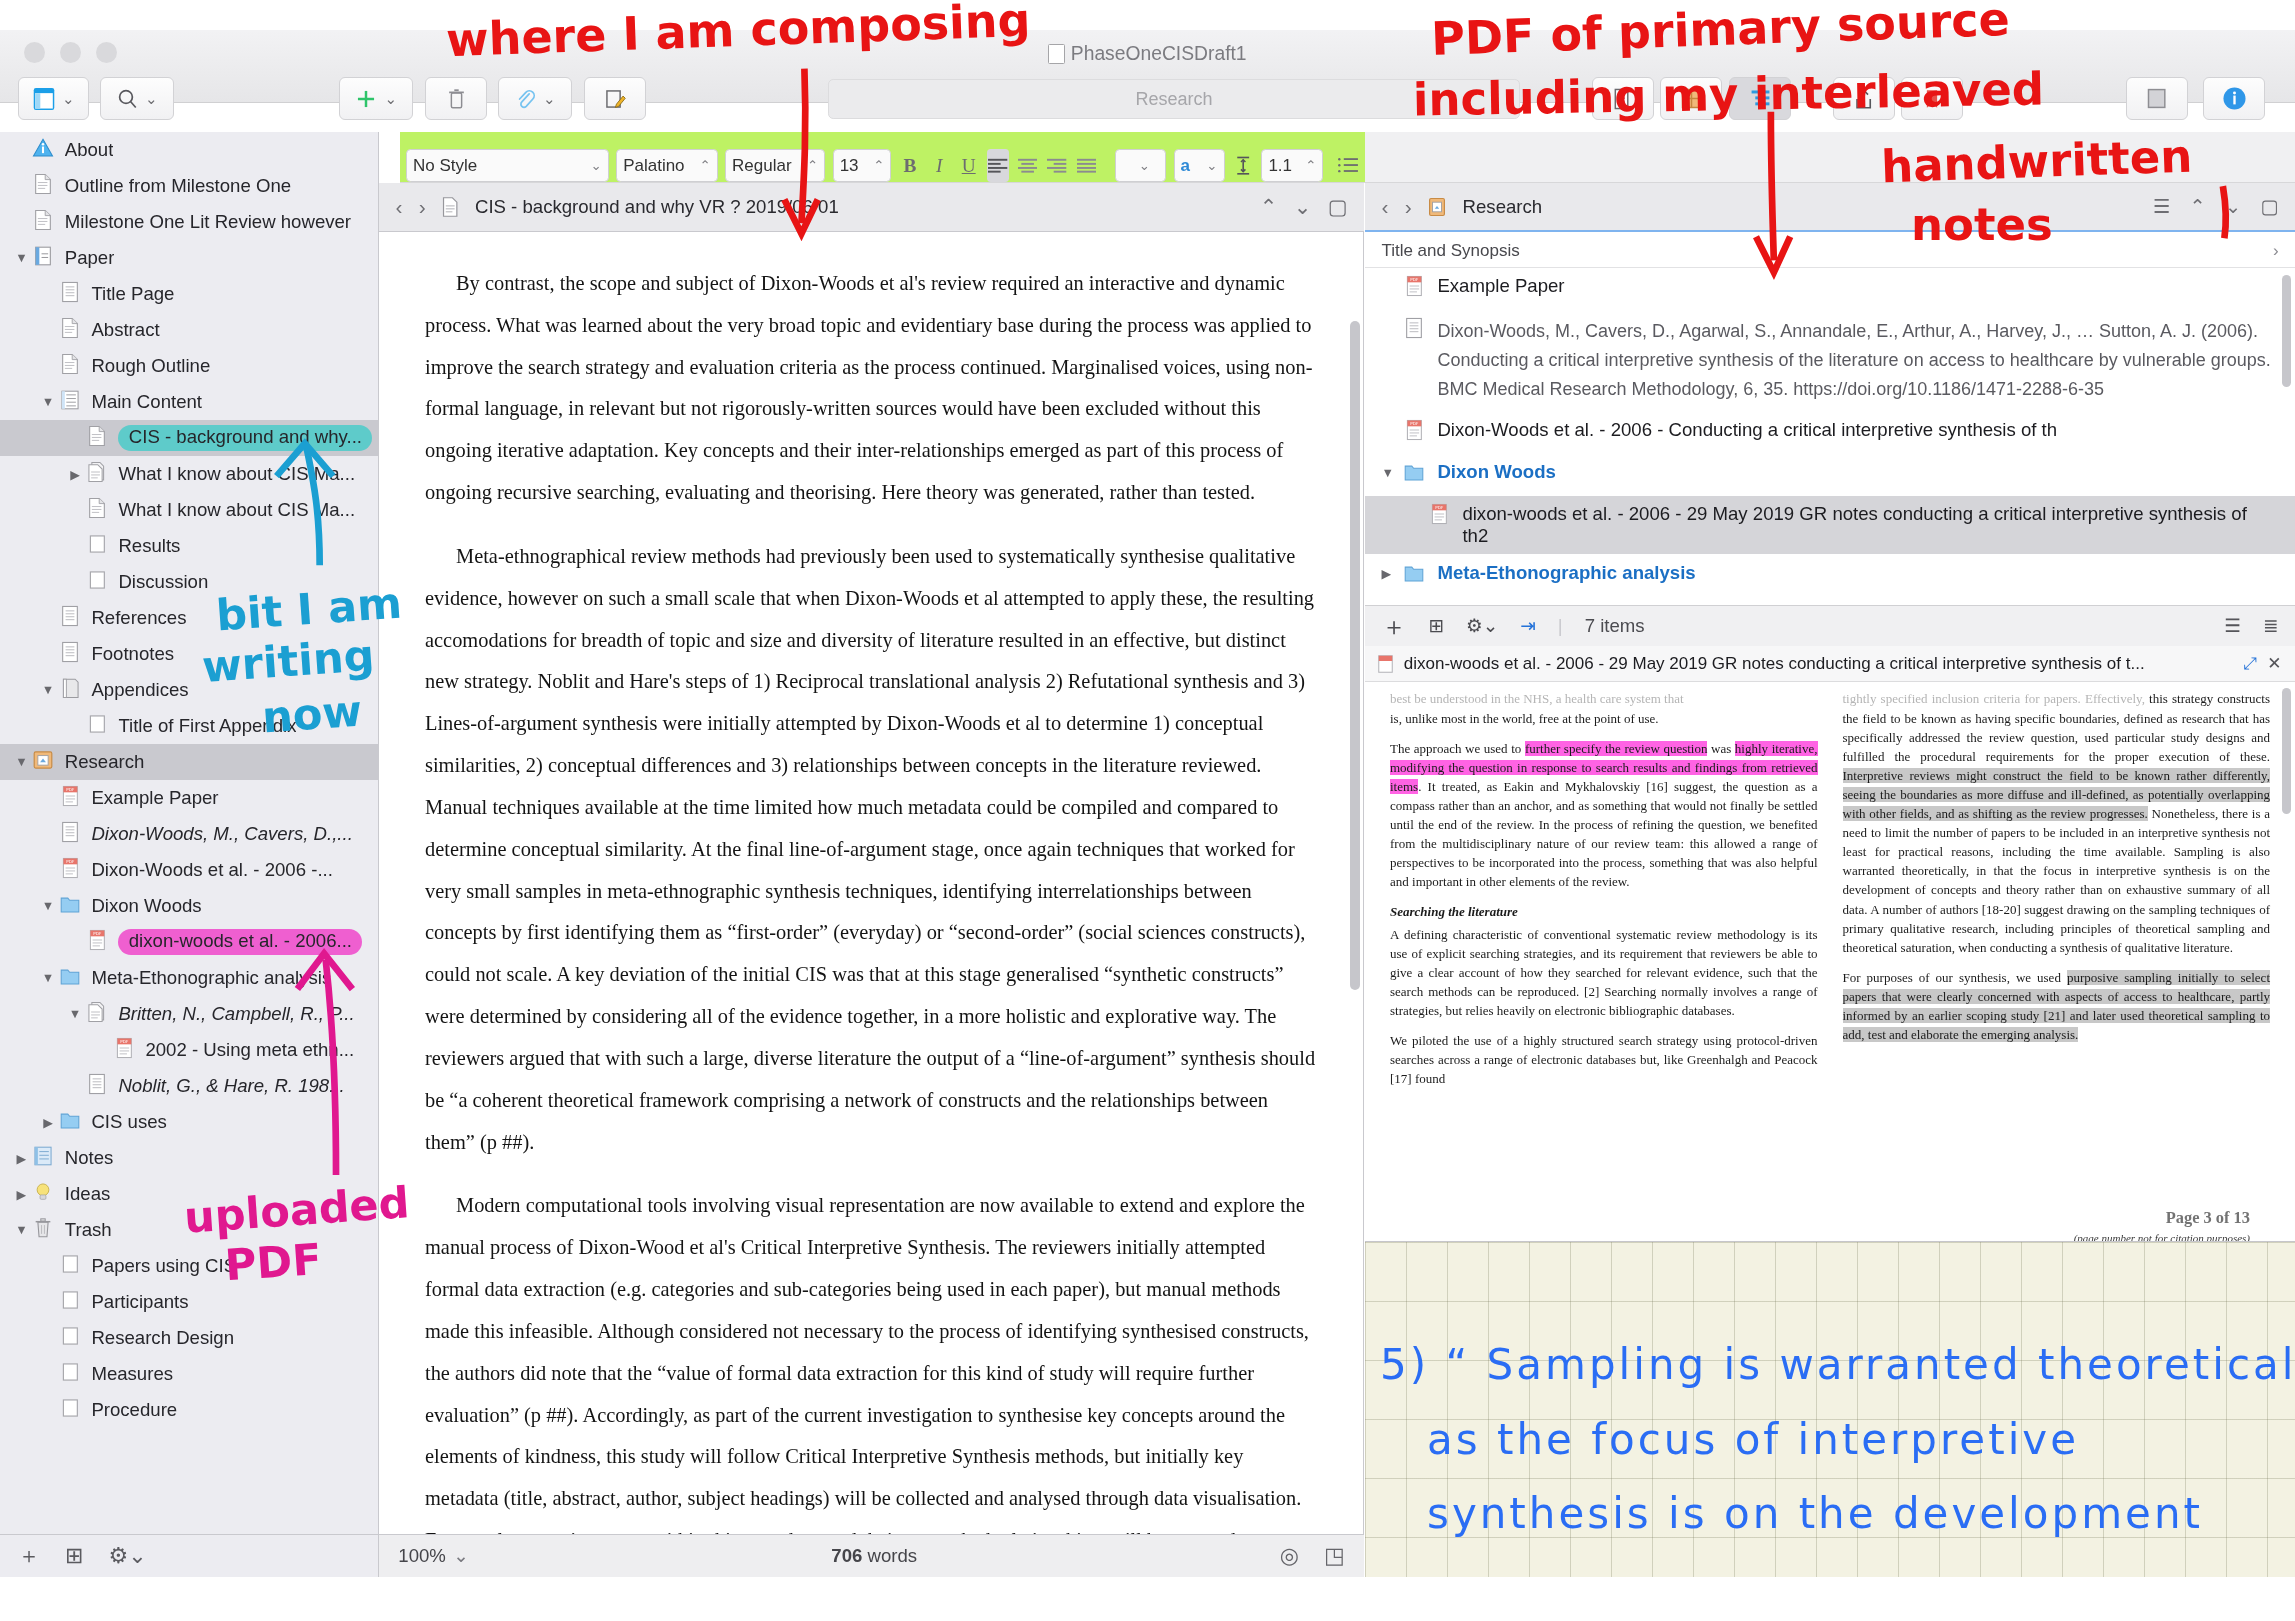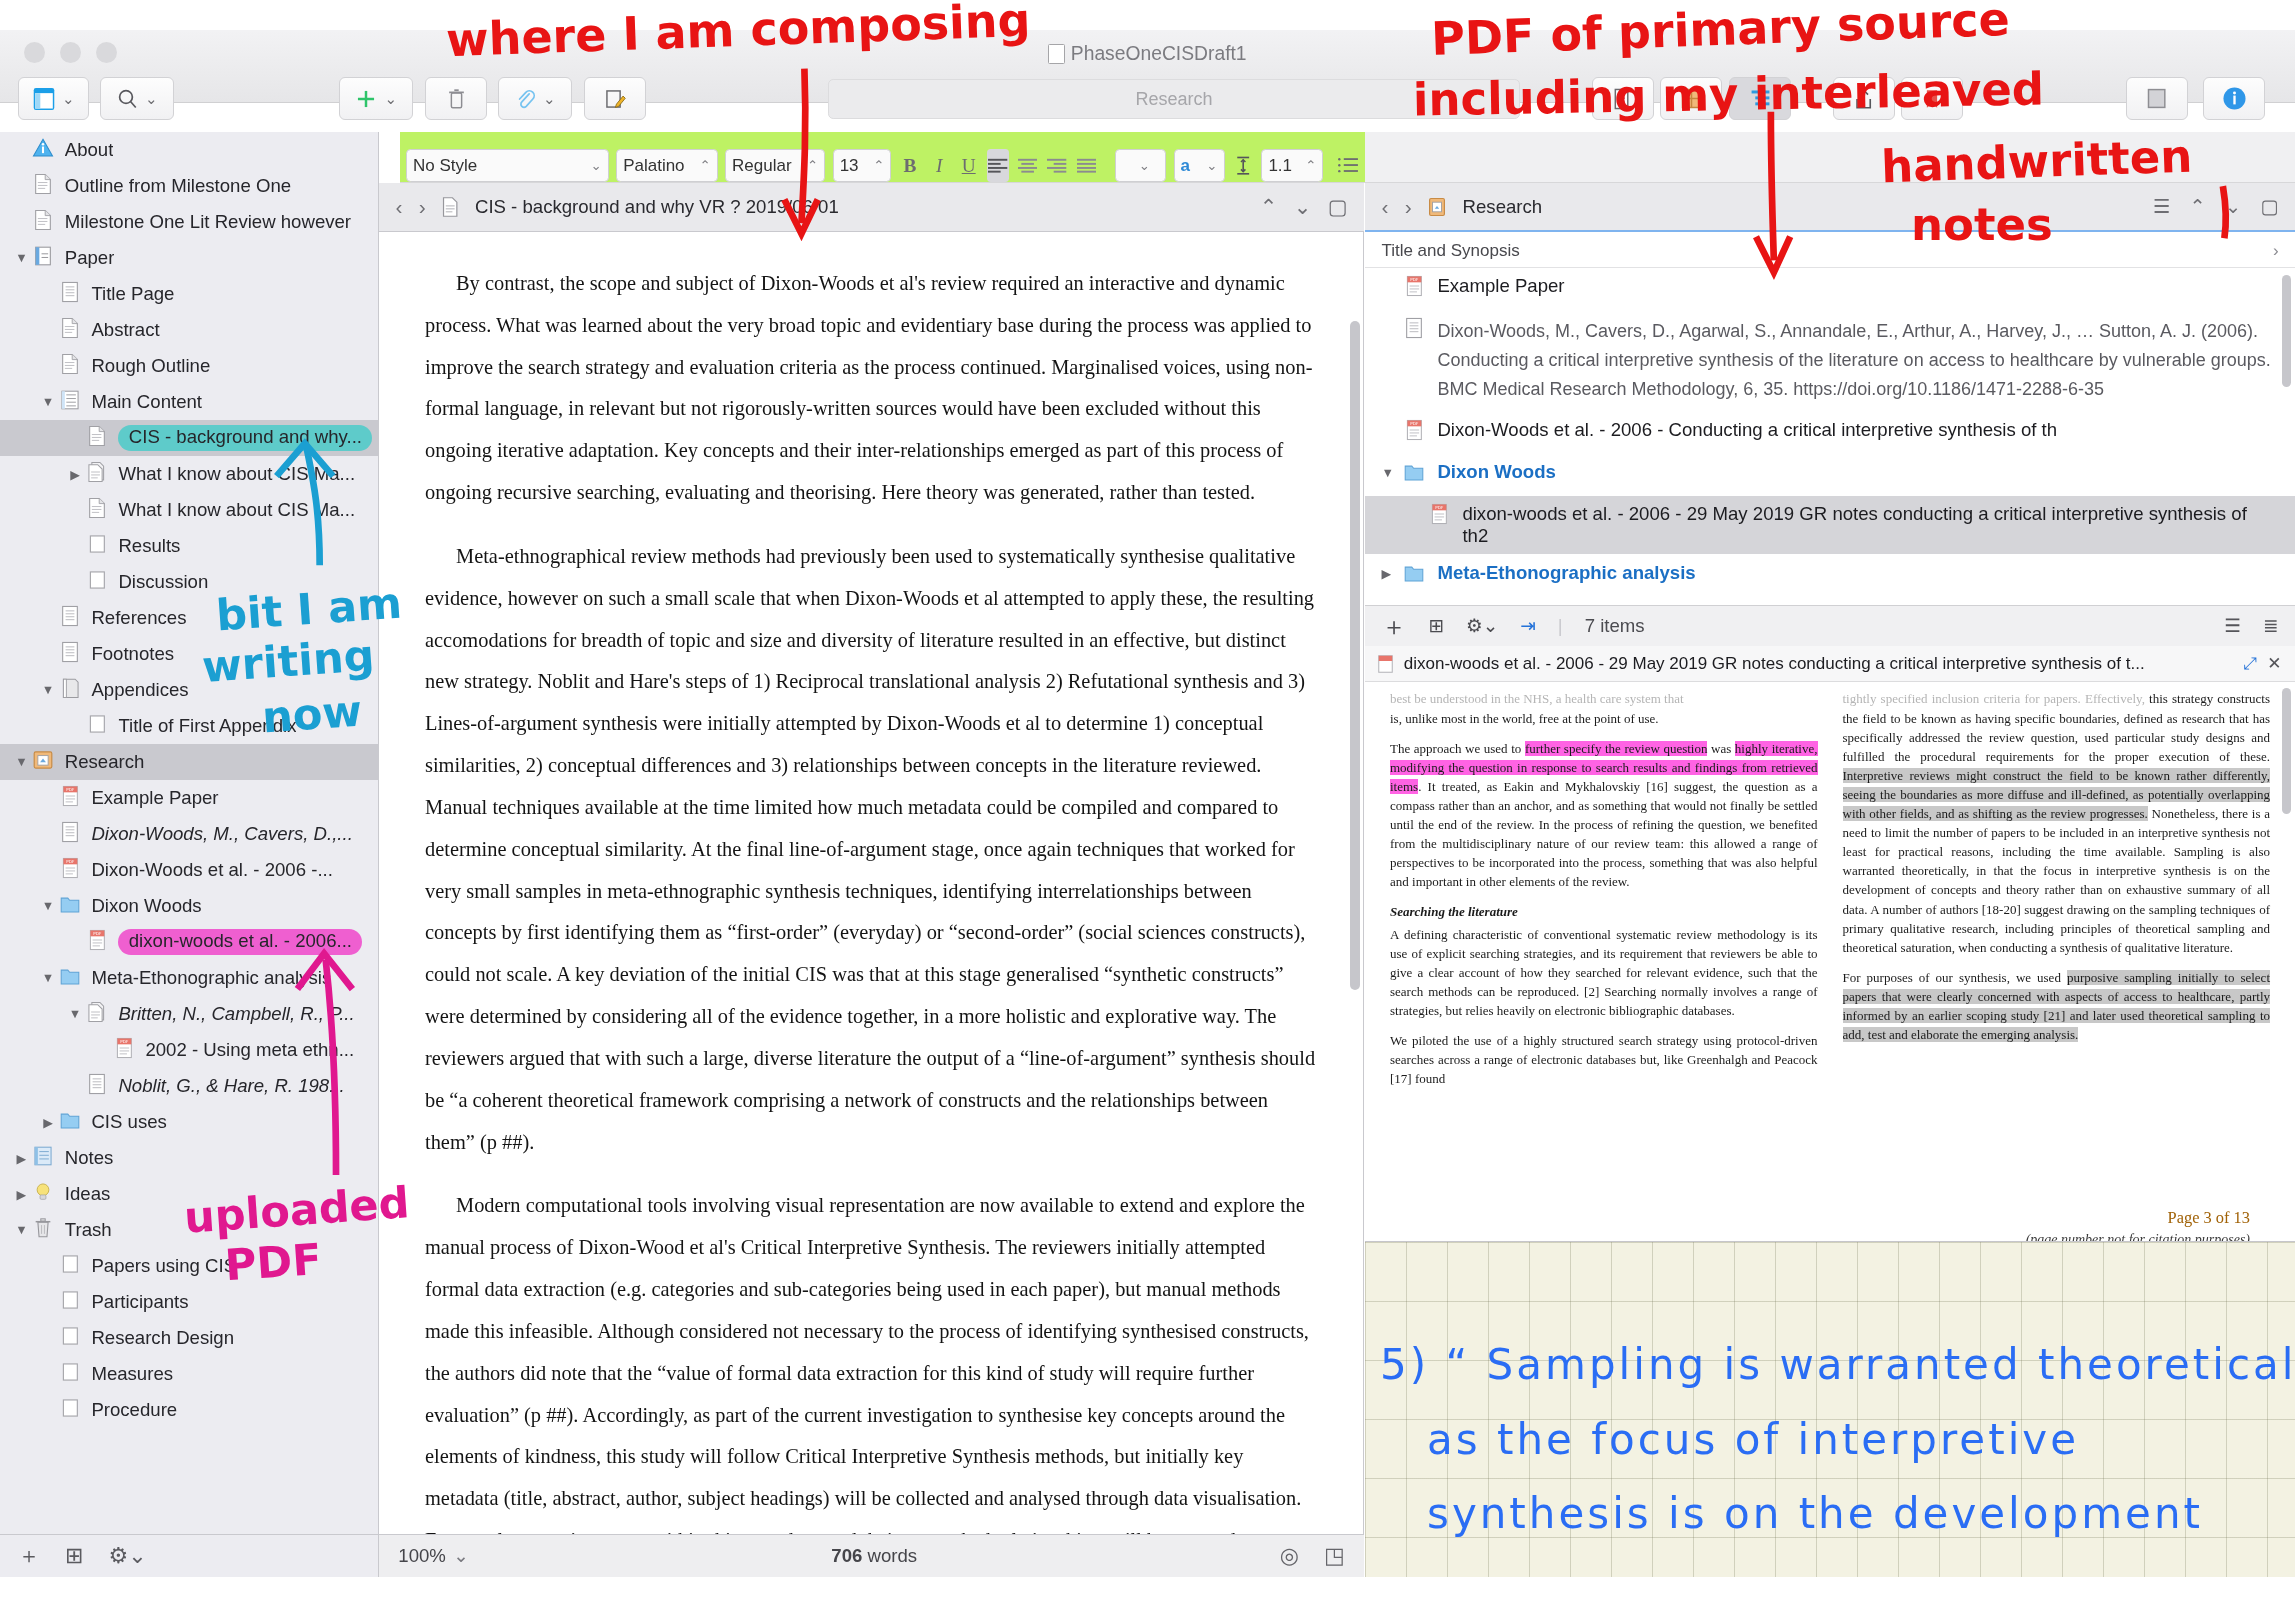--- a/index.html
+++ b/index.html
@@ -107,22 +107,22 @@
   .pdfview { position:absolute; left:1365px; top:682px; width:930px; height:559px;
              background:#fff; overflow:hidden; }
   .pdfcols { display:flex; gap:25px; padding:7.4px 25px 0 25px; }
   .pdfcol { flex:1; font-family:Liberation Serif, serif; font-size:13px;
             line-height:1.47; color:#1b1b1b; text-align:justify; }
   .pdfcol p { margin-bottom:11px; }
   .mk { background:#ff63e4; }
   .gy { background:#c8c8c8; }
   .pagefoot { position:absolute; right:45px; top:1208px; text-align:right;
               font-family:"Liberation Serif", serif; }
-  .pagefoot .pn { font-size:16.4px; font-weight:normal; color:#a16207; }
-  .pagefoot .pc { font-size:14px; font-style:italic; color:#3a3a3a; margin-top:3.7px; }
+  .pagefoot .pn { font-size:16.4px; font-weight:bold; color:#737373; }
+  .pagefoot .pc { font-size:11px; font-style:italic; color:#3a3a3a; margin-top:3.7px; }
 
   .notepad { position:absolute; left:1365px; top:1241px; width:930px; height:336px;
              background:#f3f2e2; border-top:1.5px solid #c6c6cb; overflow:hidden; }
   .grid { position:absolute; inset:0;
           background-image:
             linear-gradient(to right, rgba(120,120,90,.28) 0.7px, transparent 0.7px),
             linear-gradient(to bottom, rgba(120,120,90,.28) 0.7px, transparent 0.7px);
           background-size:41px 59px; }
   .hw { position:absolute; color:#2a6df4; font-family:"DejaVu Sans", sans-serif;
         font-size:42px; letter-spacing:3px; white-space:nowrap; }

